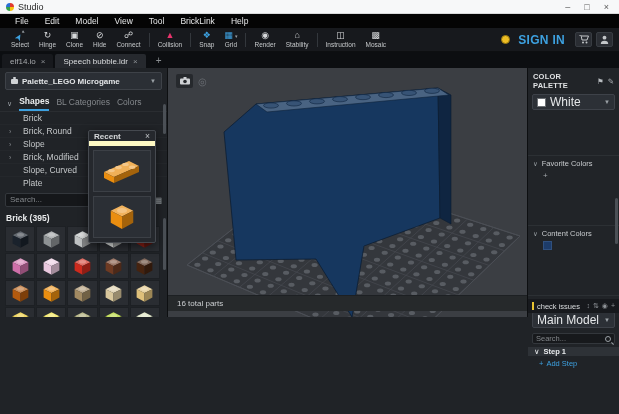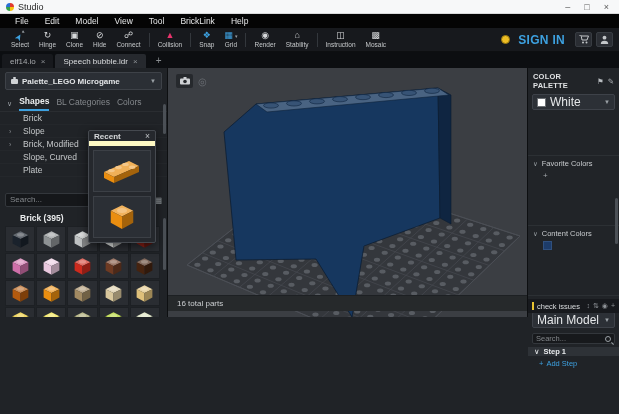--- a/index.html
+++ b/index.html
@@ -52,21 +52,21 @@
   .ltabs .chev{font-size:7px;color:#9aa0a5;}
   .ltab{font-size:8.5px;color:#84888c;padding-bottom:3px;}
   .ltab.on{color:#eceeef;font-weight:bold;border-bottom:2px solid #3da1e0;}
   .shape-list{height:78px;overflow:hidden;border-top:1px solid #2a2d31;}
   .shape-row{height:13px;position:relative;display:flex;align-items:center;border-bottom:1px solid #24272b;}
   .shape-row .arr{position:absolute;left:9px;font-size:7px;color:#84888c;}
   .shape-row .lbl{padding-left:23px;font-size:8.5px;color:#c6c9cb;white-space:nowrap;}
   .lsearch{display:flex;align-items:center;margin:4px 5px;gap:5px;}
   .lsearch .box{flex:1;height:14px;background:#15171a;border:1px solid #33373c;border-radius:2px;color:#83878b;font-size:8px;line-height:12px;padding:0 4px;}
   .lsearch .ic{color:#9aa0a5;font-size:8px;display:flex;align-items:center;}
-  .sec-head{padding:2px 20px 3px;font-size:8.5px;font-weight:bold;color:#e9ebec;}
+  .sec-head{padding:2px 6px 3px;font-size:8.5px;font-weight:bold;color:#e9ebec;}
   .bgrid{flex:1;margin:0 7px 0 5px;display:grid;grid-template-columns:repeat(5,1fr);gap:1px;align-content:start;overflow:hidden;}
   .cell{height:26px;background:#2a2d32;border:1px solid #1d2024;display:flex;align-items:center;justify-content:center;}
   .vscroll{position:absolute;width:3px;background:#4b5056;border-radius:2px;}
 
   
   .viewport{flex:1;position:relative;background:#3b3e43;overflow:hidden;}
   .vp-tools{position:absolute;top:6px;left:8px;display:flex;gap:5px;align-items:center;z-index:2;}
   .vp-cam{width:17px;height:14px;background:#26292d;border-radius:2px;display:flex;align-items:center;justify-content:center;}
   .vp-orbit{color:#6a6e74;font-size:10px;}
   #scene{position:absolute;left:0;top:0;}
@@ -228,20 +228,24 @@
       </div>
       <div class="ltabs">
         <span class="chev">∨</span>
         <span class="ltab on">Shapes</span>
         <span class="ltab">BL Categories</span>
         <span class="ltab">Colors</span>
       </div>
       <div class="shape-list" id="shapeList">
           <div class="shape-row">
             <span class="lbl">Brick</span>
+          </div>
+          <div class="shape-row">
+            <span class="arr">›</span>
+            <span class="lbl">Brick, Round</span>
           </div>
           <div class="shape-row">
             <span class="arr">›</span>
             <span class="lbl">Slope</span>
           </div>
           <div class="shape-row">
             <span class="arr">›</span>
             <span class="lbl">Brick, Modified</span>
           </div>
           <div class="shape-row">

